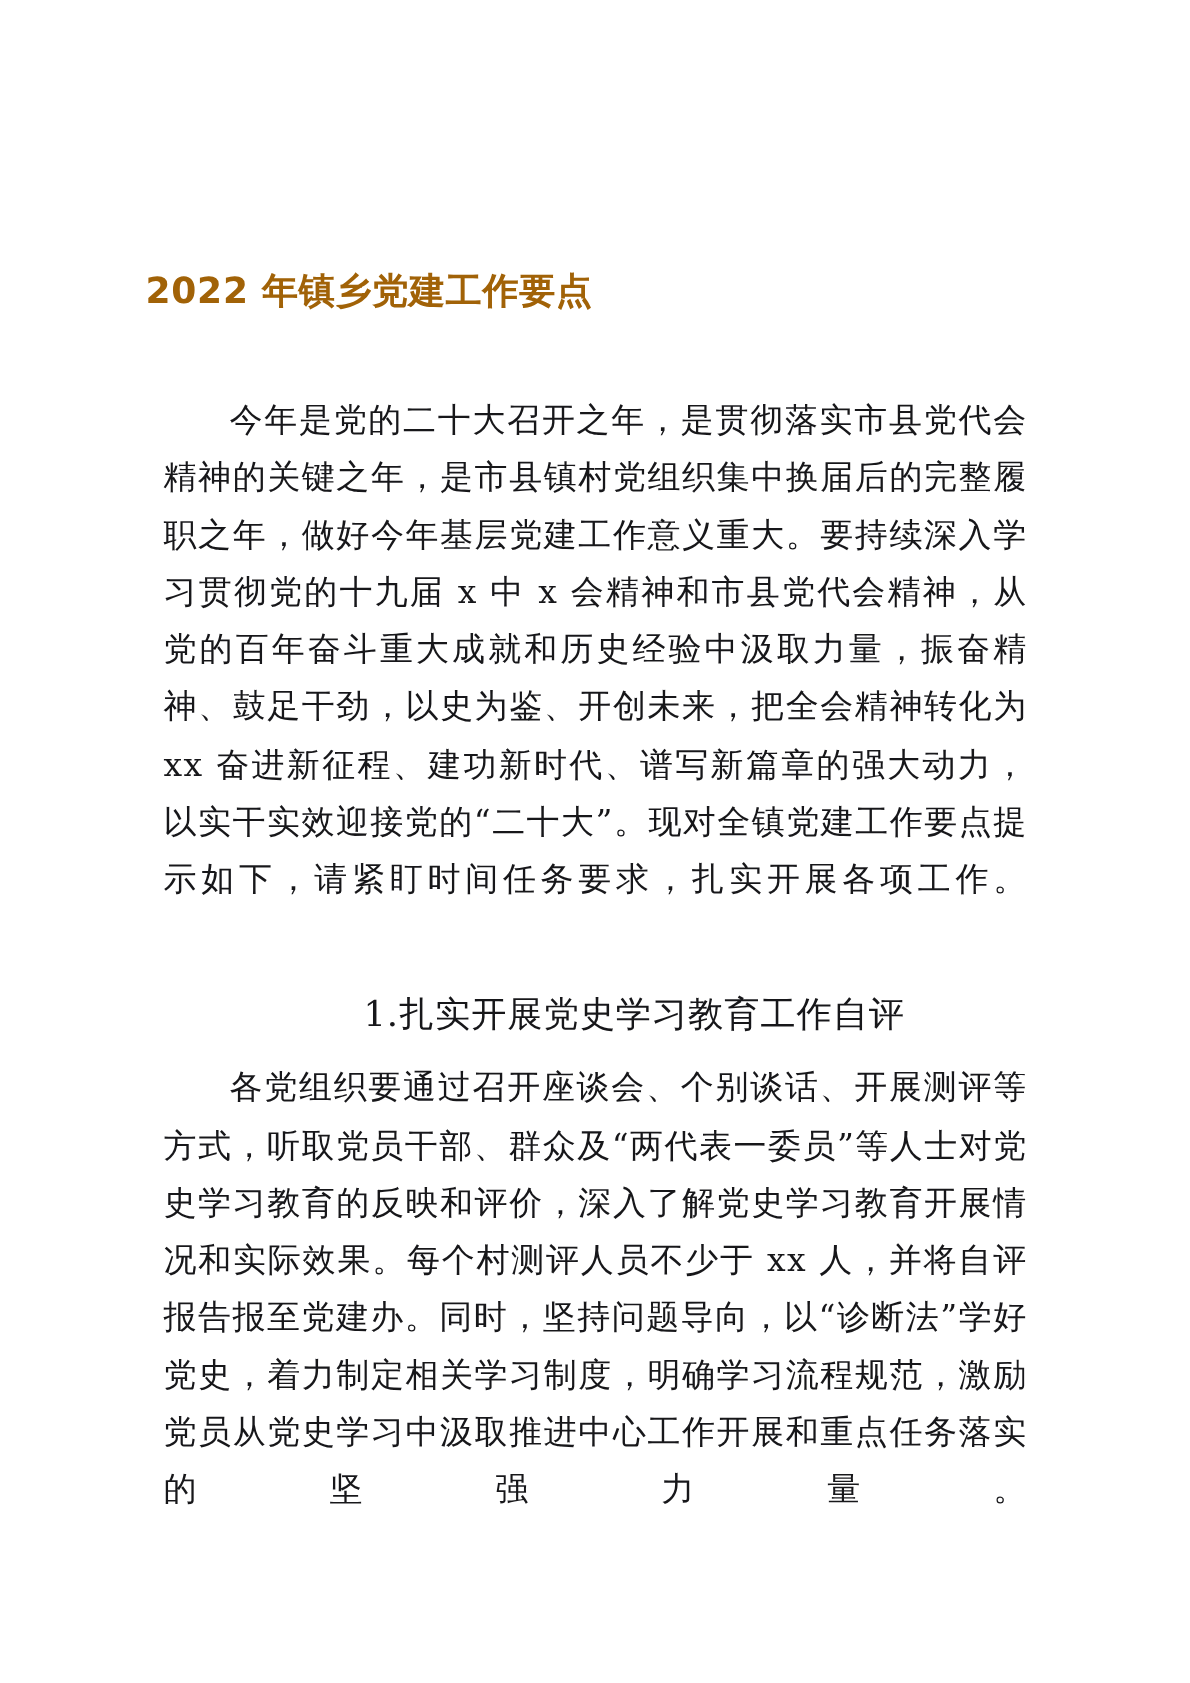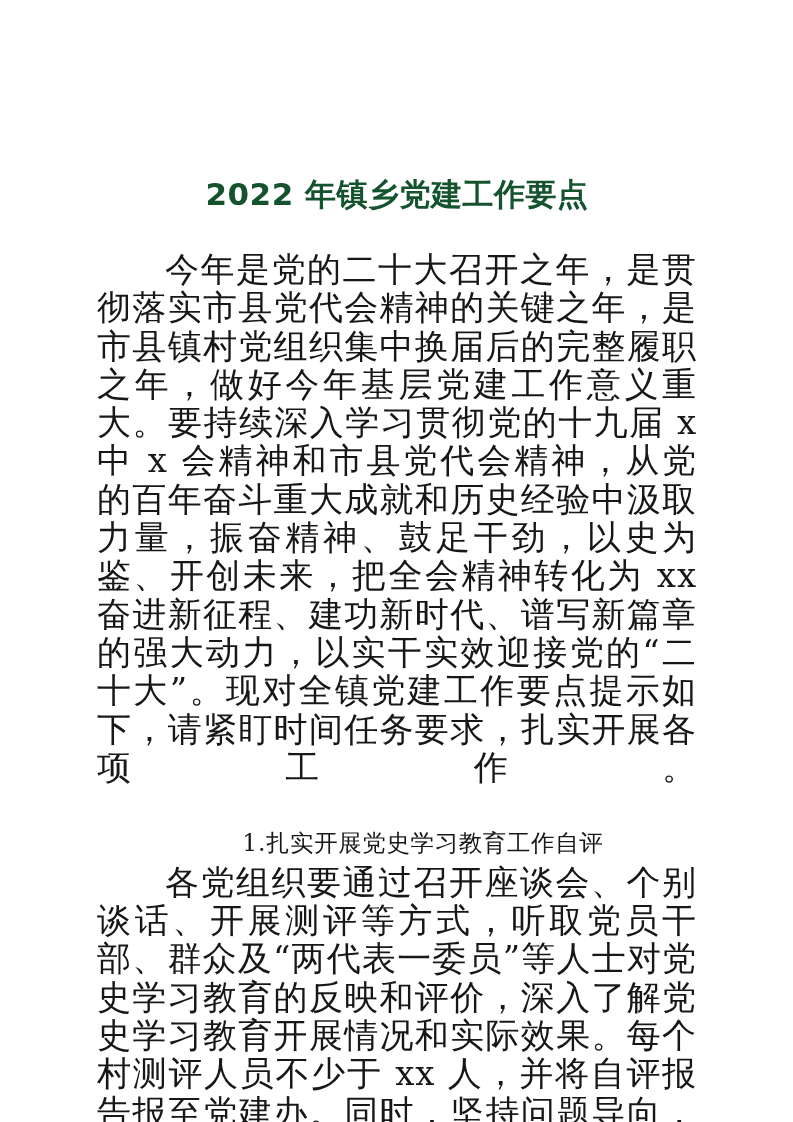--- a/index.html
+++ b/index.html
@@ -34,42 +34,42 @@
     width: 600px;
   }
 
   .doc-title {
     margin: 0;
     padding: 0;
     position: absolute;
     left: 0;
     top: 174px;
     width: 600px;
-    text-align: center;
+    text-align: left;
     font-family: "DejaVu Sans", "Liberation Sans", sans-serif;
     font-weight: 700;
-    font-size: 31px;
+    font-size: 24px;
     line-height: 40px;
     letter-spacing: 0.5px;
-    color: #14532d;
+    color: #a16207;
     white-space: nowrap;
   }
 
   .body-block {
     position: absolute;
     left: 0;
     top: 250px;
     width: 600px;
   }
 
   p.para {
-    margin: 0;
+    margin: 12px;
     padding: 0;
     font-family: "DejaVu Serif", "Liberation Serif", serif;
-    font-size: 34px;
+    font-size: 22px;
     line-height: 38.3px;
     color: #17171a;
     text-align: justify;
     text-justify: inter-character;
     text-indent: 2em;
     letter-spacing: 0.9px;
     word-break: break-all;
   }
 
   p.heading {

